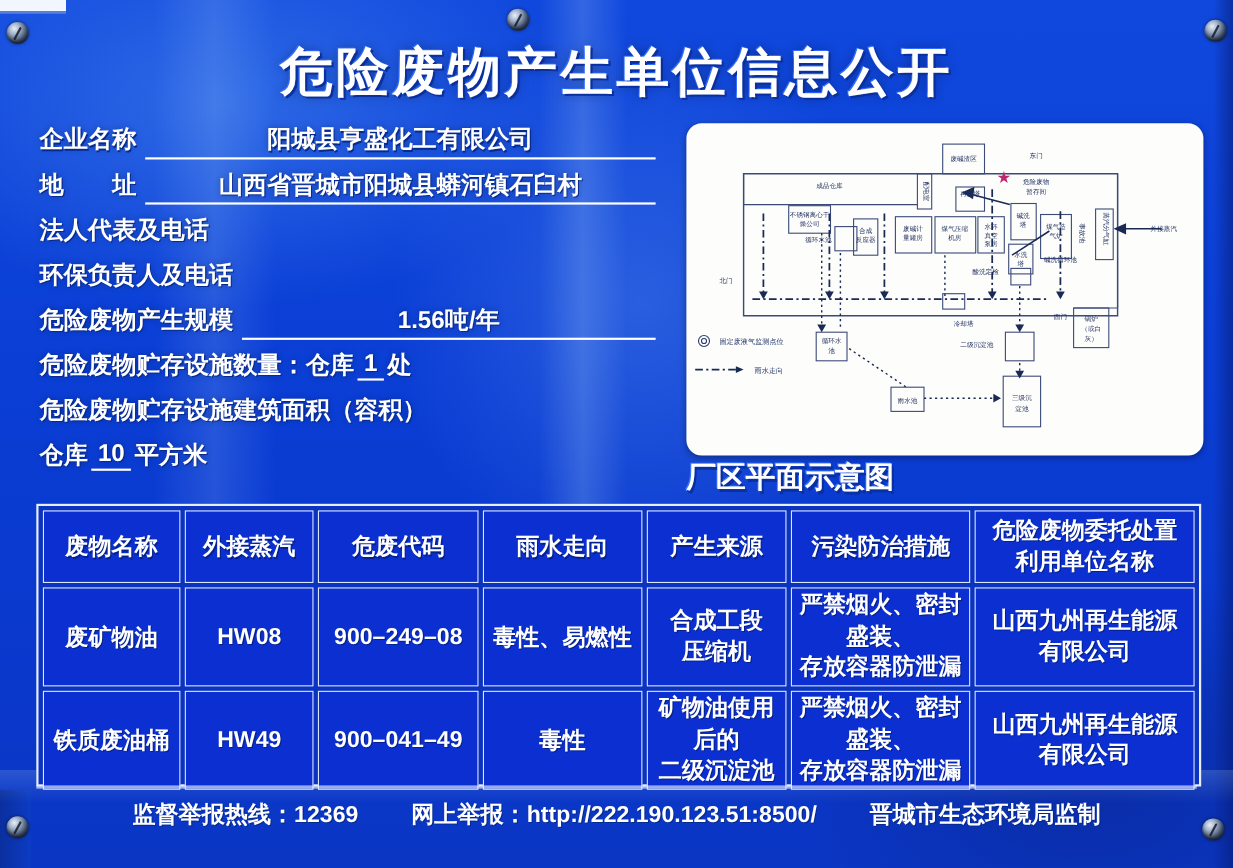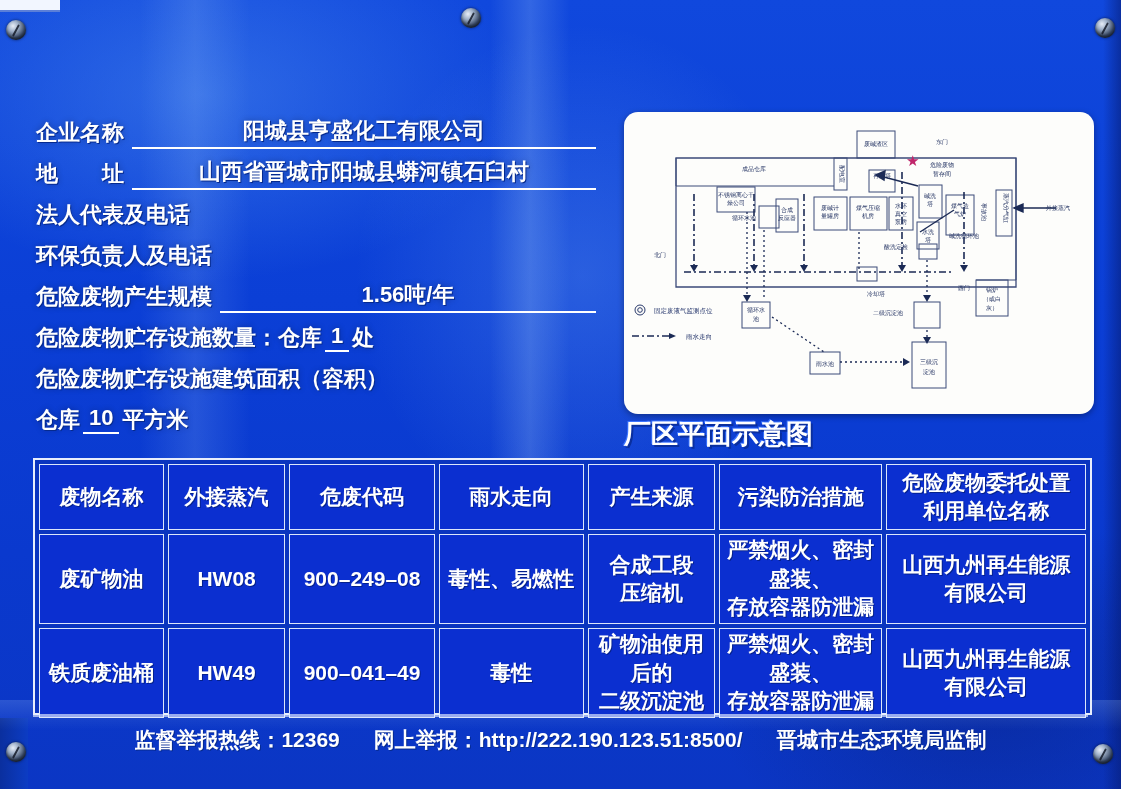--- a/index.html
+++ b/index.html
@@ -53,21 +53,21 @@
 
   
   .title{
     position:absolute;left:0;top:34px;width:1121px;text-align:center;
     font-size:48px;font-weight:bold;color:#ffffff;letter-spacing:3px;
     text-shadow:2px 2px 0 #0a2f9e, -1px -1px 0 #2f6bff, 0 0 10px rgba(0,0,0,.35);
   }
 
   
   .info{position:absolute;left:36px;top:112px;width:560px;color:#fff;}
-  .irow{display:flex;align-items:center;height:41px;font-size:22px;font-weight:bold;
+  .irow{display:flex;align-items:flex-start;height:41px;font-size:22px;font-weight:bold;
         text-shadow:1px 1px 0 #062a8e, 0 0 6px rgba(0,0,0,.30);white-space:nowrap;}
   .lbl{flex:0 0 auto;}
   .fill{flex:1 1 auto;position:relative;border-bottom:2px solid #ffffff;
         text-align:center;padding-bottom:1px;margin-left:8px;}
   .inline-u{border-bottom:2px solid #fff;padding:0 6px 1px 6px;margin:0 3px;}
   .plain{flex:0 0 auto;}
 
   
   .diagwrap{position:absolute;left:624px;top:112px;width:470px;height:302px;}
   .diagcard{width:100%;height:100%;background:#fdfdfb;border-radius:14px;
@@ -84,21 +84,21 @@
   td{background:#0b2fd0;border:1px solid #dce6fb;color:#fff;text-align:center;
      vertical-align:middle;font-weight:bold;text-shadow:1px 1px 0 #05218c;}
   thead td{font-size:21px;height:62px;}
   tbody td{font-size:21px;}
   tbody tr{height:90px;}
   td.two-line{line-height:1.35;}
 
   
   .footer{position:absolute;left:0;top:726px;width:1121px;color:#fff;
     font-size:21px;font-weight:bold;display:flex;justify-content:center;align-items:center;
-    gap:34px;text-shadow:1px 1px 0 #062a8e;}
+    gap:48px;text-shadow:1px 1px 0 #062a8e;}
   .footer span{white-space:nowrap;}
   .divline{position:absolute;left:33px;top:714px;width:1055px;height:3px;background:rgba(230,240,255,.65);}
 </style>
 </head>
 <body>
 
 <div id="board">
 
   <div class="top-white-edge"></div>
   <div class="left-dark-edge"></div>
@@ -106,20 +106,21 @@
   <div class="sheen sheen1"></div>
   <div class="sheen sheen2"></div>
   <div class="sheen sheen3"></div>
 
   <div class="screw sc-tl"></div>
   <div class="screw sc-tc"></div>
   <div class="screw sc-tr"></div>
   <div class="screw sc-bl"></div>
   <div class="screw sc-br"></div>
 
+  <div class="title">危险废物产生单位信息公开</div>
 
   <div class="info">
 
     <div class="irow">
       <span class="lbl">企业名称</span>
       <span class="fill">阳城县亨盛化工有限公司</span>
     </div>
 
     <div class="irow">
       <span class="lbl">地　　址</span>

